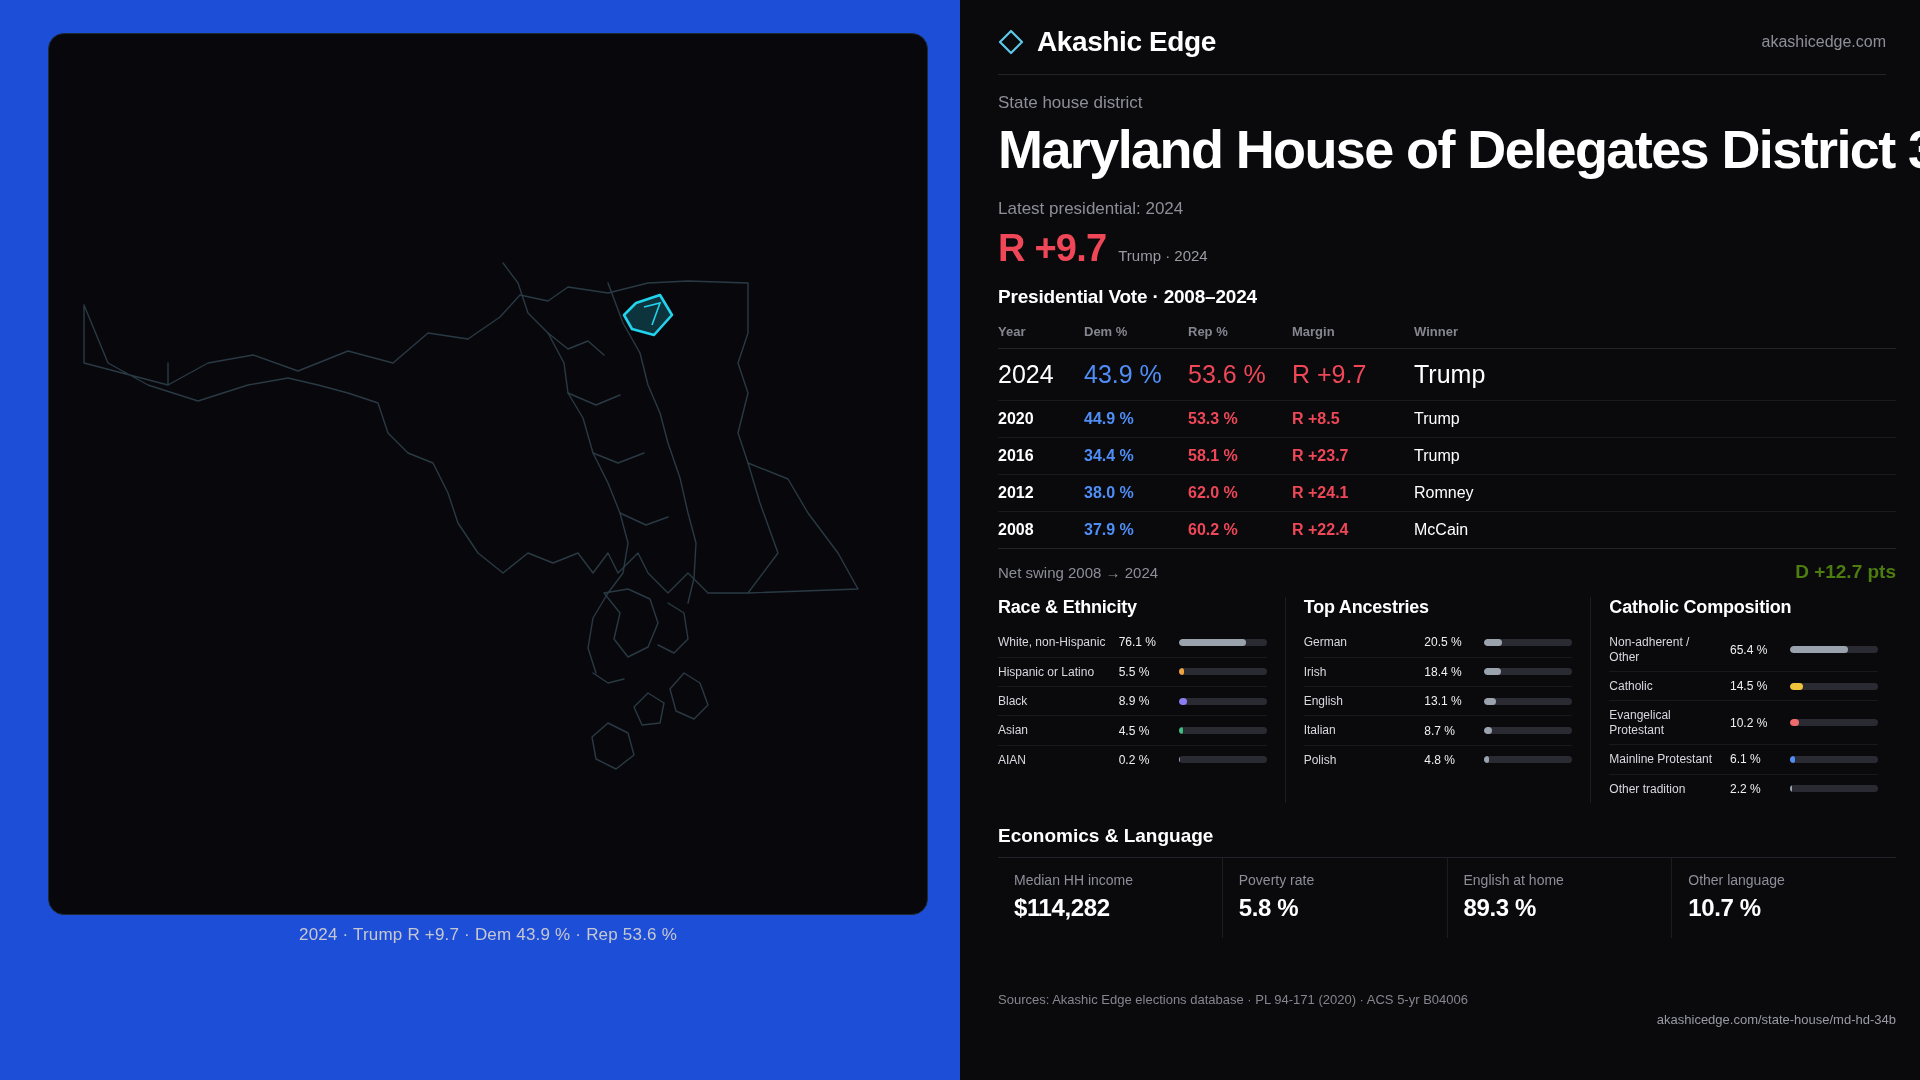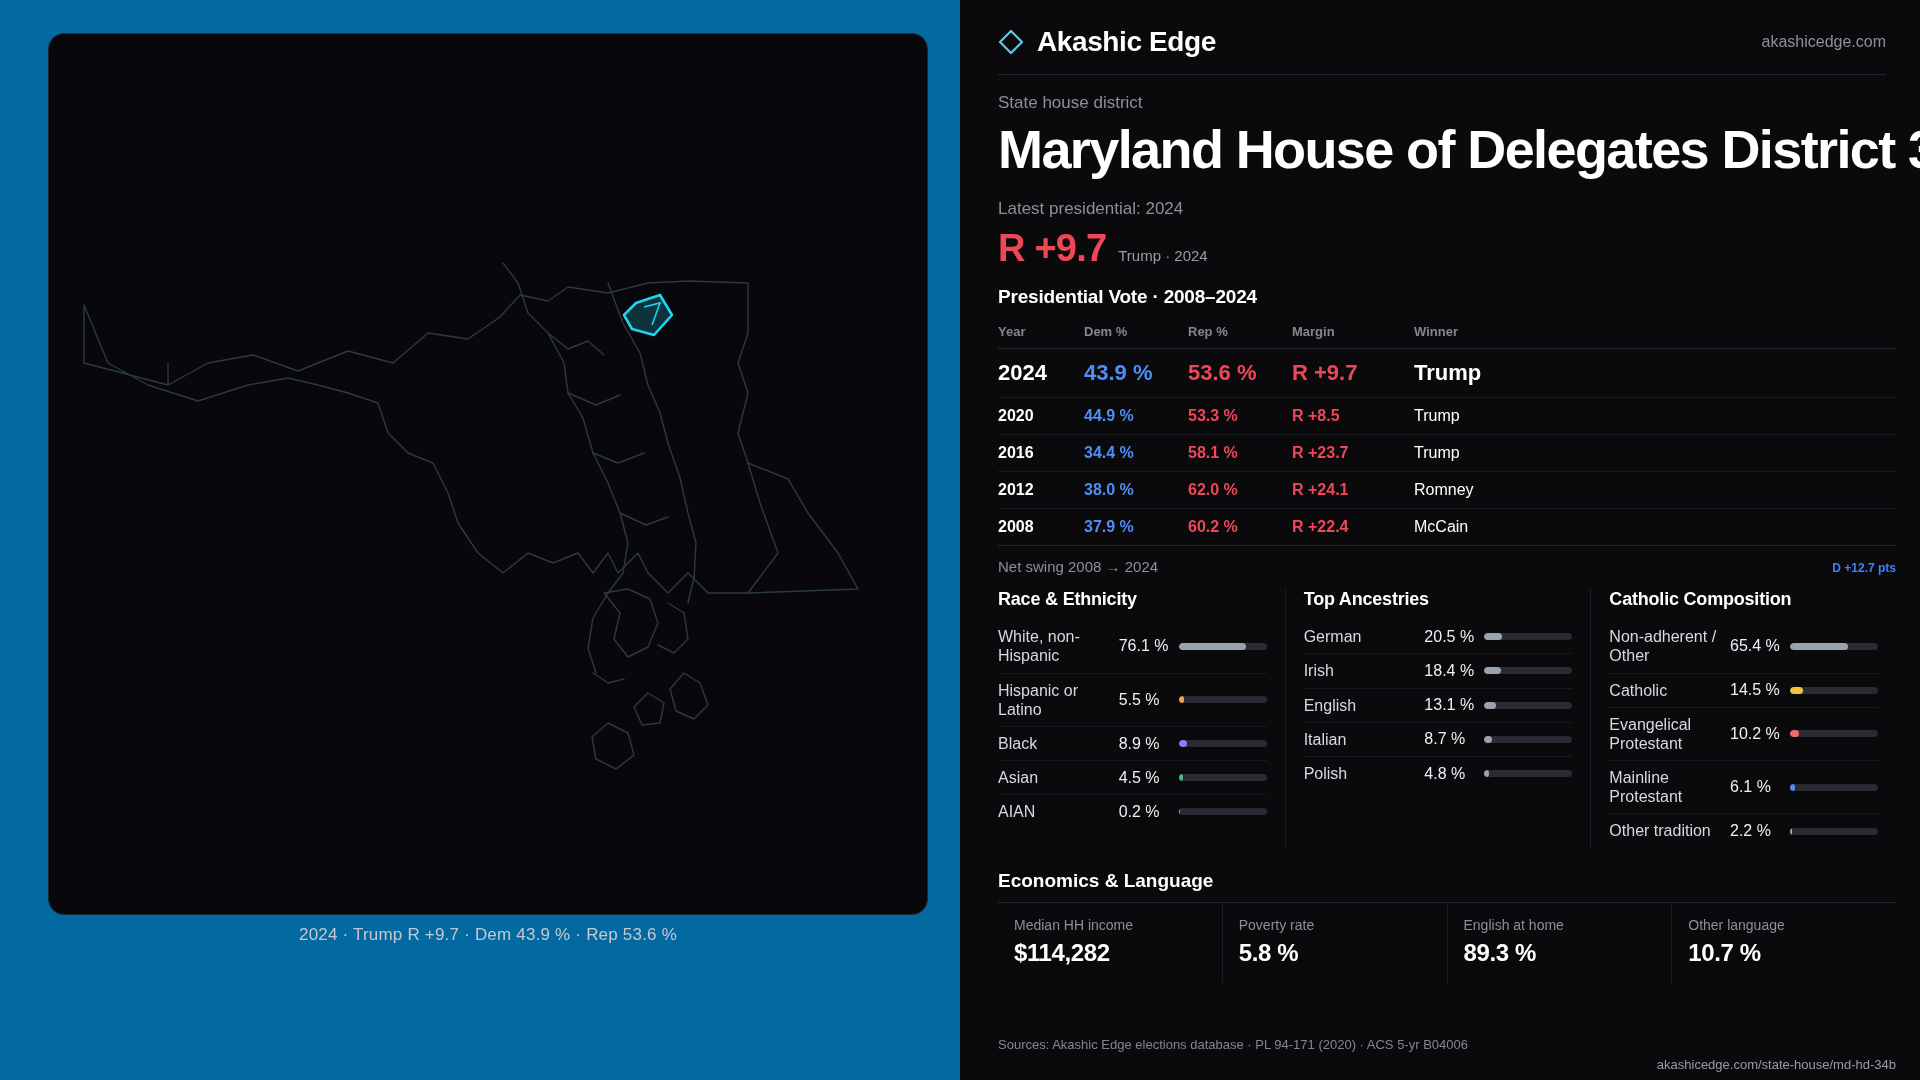--- a/index.html
+++ b/index.html
@@ -9,21 +9,21 @@
     font-family: "Liberation Sans", sans-serif;
     color: #e9e9ee;
     overflow: hidden;
   }
   .page { position: relative; width: 1920px; height: 1080px; display: flex; }
 
   
   .map-pane {
     width: 960px; height: 1080px;
     position: relative;
-    background: #0369a1;
+    background: #1d4ed8;
   }
   .map-frame {
     position: absolute;
     left: 48px; top: 33px;
     width: 880px; height: 882px;
     border: 1px solid #1d2a33;
     border-radius: 16px;
     background: #08080c;
   }
   .map-svg { position: absolute; left: 48px; top: 33px; width: 880px; height: 882px; }
@@ -66,44 +66,44 @@
   .margin-sub { font-size: 15px; color: #9a9aa4; }
 
   .sec-title { margin-top: 16px; font-size: 19px; font-weight: 700; color: #fff; letter-spacing: -0.2px; }
 
   table.votes { width: 100%; border-collapse: collapse; margin-top: 10px; }
   table.votes th {
     text-align: left; font-size: 13px; font-weight: 700; color: #85858f;
     padding: 6px 0 9px 0; border-bottom: 1px solid #23232b;
   }
   table.votes td { padding: 9px 0; border-bottom: 1px solid #191920; font-size: 16px; }
-  table.votes tr.top td { font-size: 22px; font-weight: 700; padding: 11px 0; }
+  table.votes tr.top td { font-size: 25px; font-weight: 400; padding: 11px 0; }
   table.votes tr:last-child td { border-bottom: 1px solid #23232b; }
   .c-year { width: 86px; color: #fff; font-weight: 700; }
   .c-dem  { width: 104px; color: #4f8ef7; font-weight: 700; }
   .c-rep  { width: 104px; color: #ef4757; font-weight: 700; }
   .c-mar  { width: 122px; color: #ef4757; font-weight: 700; }
   .c-win  { color: #fff; }
   tr.top .c-dem, tr.top .c-rep, tr.top .c-mar { font-weight: 700; }
 
   .swingrow {
     display: flex; justify-content: space-between; align-items: baseline;
     margin-top: 12px; font-size: 15px; color: #8e8e99;
   }
-  .swingval { color: #3b82f6; font-weight: 700; font-size: 12px; }
+  .swingval { color: #4d7c0f; font-weight: 700; font-size: 19px; }
 
   
   .demo-grid { display: flex; margin-top: 14px; gap: 0; }
   .demo-col { flex: 1 1 0; padding-right: 18px; }
   .demo-col + .demo-col { border-left: 1px solid #1c1c23; padding-left: 18px; }
   .demo-h { font-size: 18px; font-weight: 700; color: #fff; margin-bottom: 10px; letter-spacing: -.2px; }
   .demo-row {
     display: flex; align-items: center; gap: 8px;
     padding: 7px 0; border-bottom: 1px solid #18181f;
-    font-size: 16px;
+    font-size: 12px;
   }
   .demo-row:last-child { border-bottom: none; }
   .demo-label { flex: 1 1 auto; color: #d8d8e0; line-height: 1.2; }
   .demo-val { flex: 0 0 auto; width: 52px; text-align: left; color: #efeff4; }
   .bar-track {
     flex: 0 0 auto; width: 88px; height: 7px; border-radius: 4px;
     background: #2a2a33; position: relative; overflow: hidden;
   }
   .bar-fill { position: absolute; left: 0; top: 0; bottom: 0; border-radius: 4px; }
 

